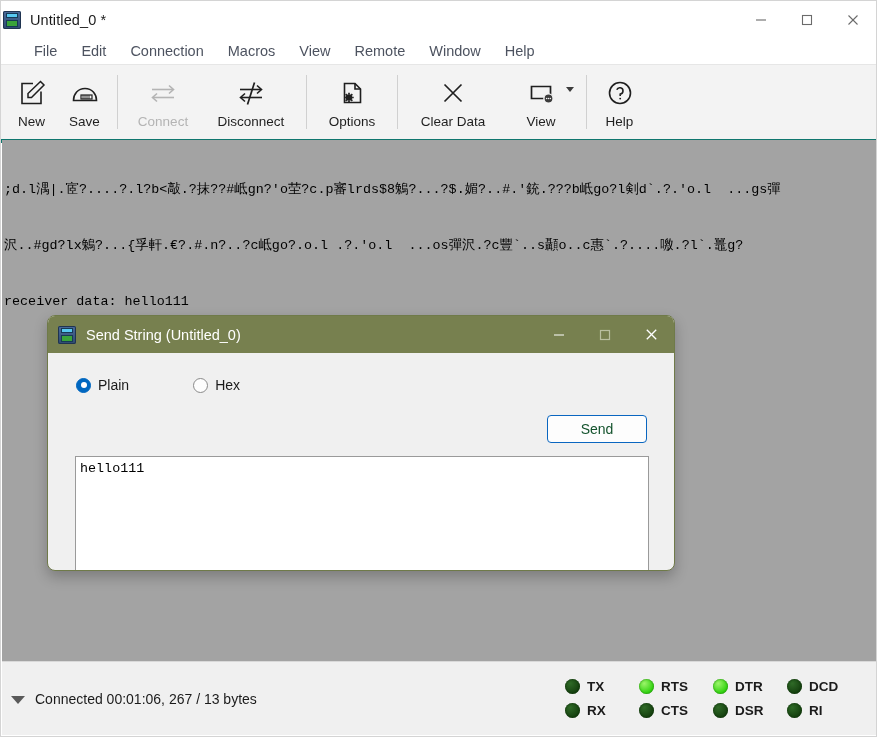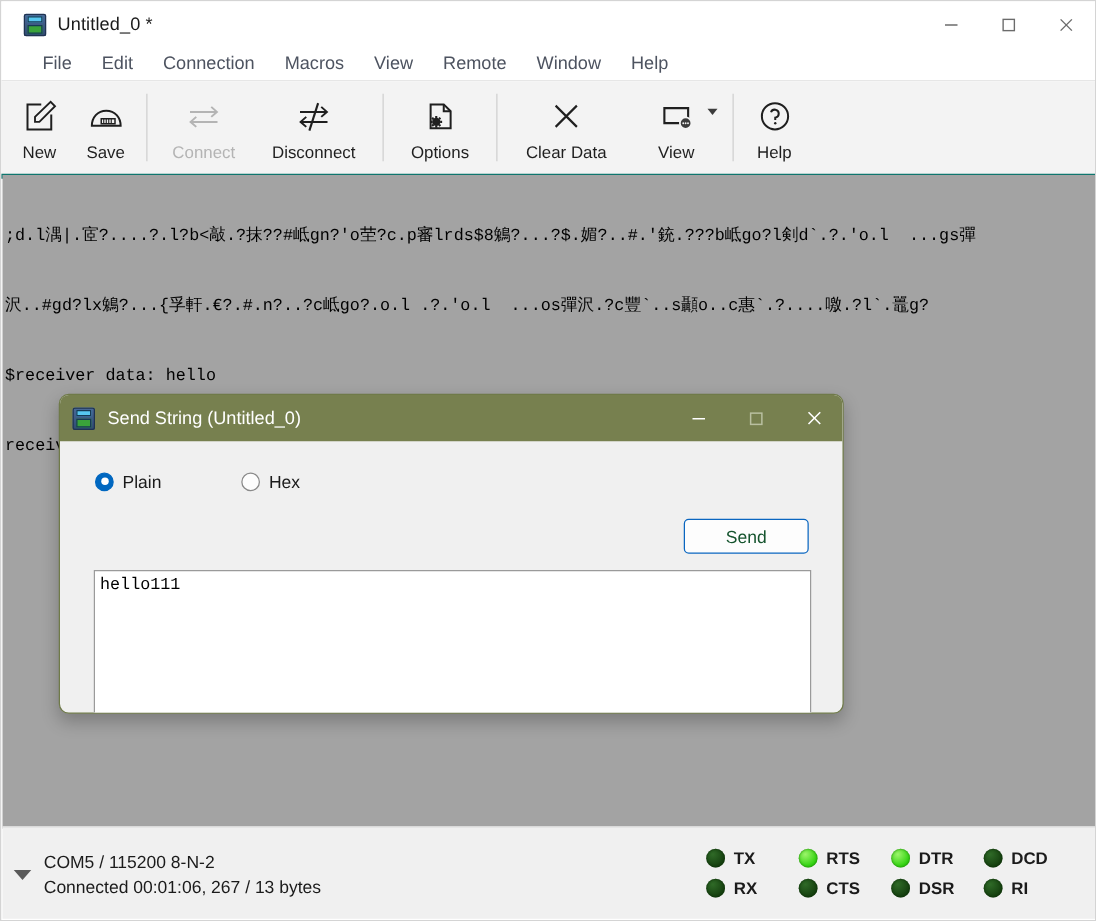--- a/index.html
+++ b/index.html
@@ -29,21 +29,21 @@
   .titlebar {
     height: 37px;
     background: #ffffff;
     display: flex;
     align-items: center;
     position: relative;
   }
   .title-left {
     display: flex;
     align-items: center;
-    padding-left: 18px;
+    padding-left: 2px;
     gap: 9px;
   }
   .app-icon {
     width: 18px;
     height: 18px;
     border-radius: 2px;
     background: linear-gradient(#4a6a9a, #2f4a70);
     position: relative;
     box-shadow: inset 0 0 0 1px #1f3350;
     flex: 0 0 auto;
@@ -491,21 +491,20 @@
       </div>
       <div class="lbl">Help</div>
     </div>
 
   </div>
 
   <div class="terminal">
     <div class="term-inner">
       <div class="term-line">;d.l湡|.宧?....?.l?b&lt;敲.?抹??#岻gn?'o茔?c.p審lrds$8鵵?...?$.媚?..#.'銃.???b岻go?l剣d`.?.'o.l  ...gs彈</div>
       <div class="term-line">沢..#gd?lx鵵?...{孚軒.€?.#.n?..?c岻go?.o.l .?.'o.l  ...os彈沢.?c豐`..s顳o..c惠`.?....噭.?l`.鼉g?</div>
-      <div class="term-line">$receiver data: hello</div>
       <div class="term-line">receiver data: hello111</div>
     </div>
   </div>
 
   <div class="dialog">
     <div class="dlg-title">
       <div class="dlg-title-left">
         <div class="app-icon"></div>
         <div class="dlg-title-text">Send String (Untitled_0)</div>
       </div>
@@ -548,21 +547,20 @@
       <div class="send-textarea">
         <div class="ta-text">hello111</div>
       </div>
     </div>
   </div>
 
   <div class="statusbar">
     <div class="status-left">
       <div class="status-caret"></div>
       <div class="status-lines">
-        <div>COM5 / 115200 8-N-2</div>
         <div>Connected 00:01:06, 267 / 13 bytes</div>
       </div>
     </div>
 
     <div class="leds">
       <div class="led-cell">
         <span class="led off"></span>
         <span class="led-label bold">TX</span>
       </div>
       <div class="led-cell">

